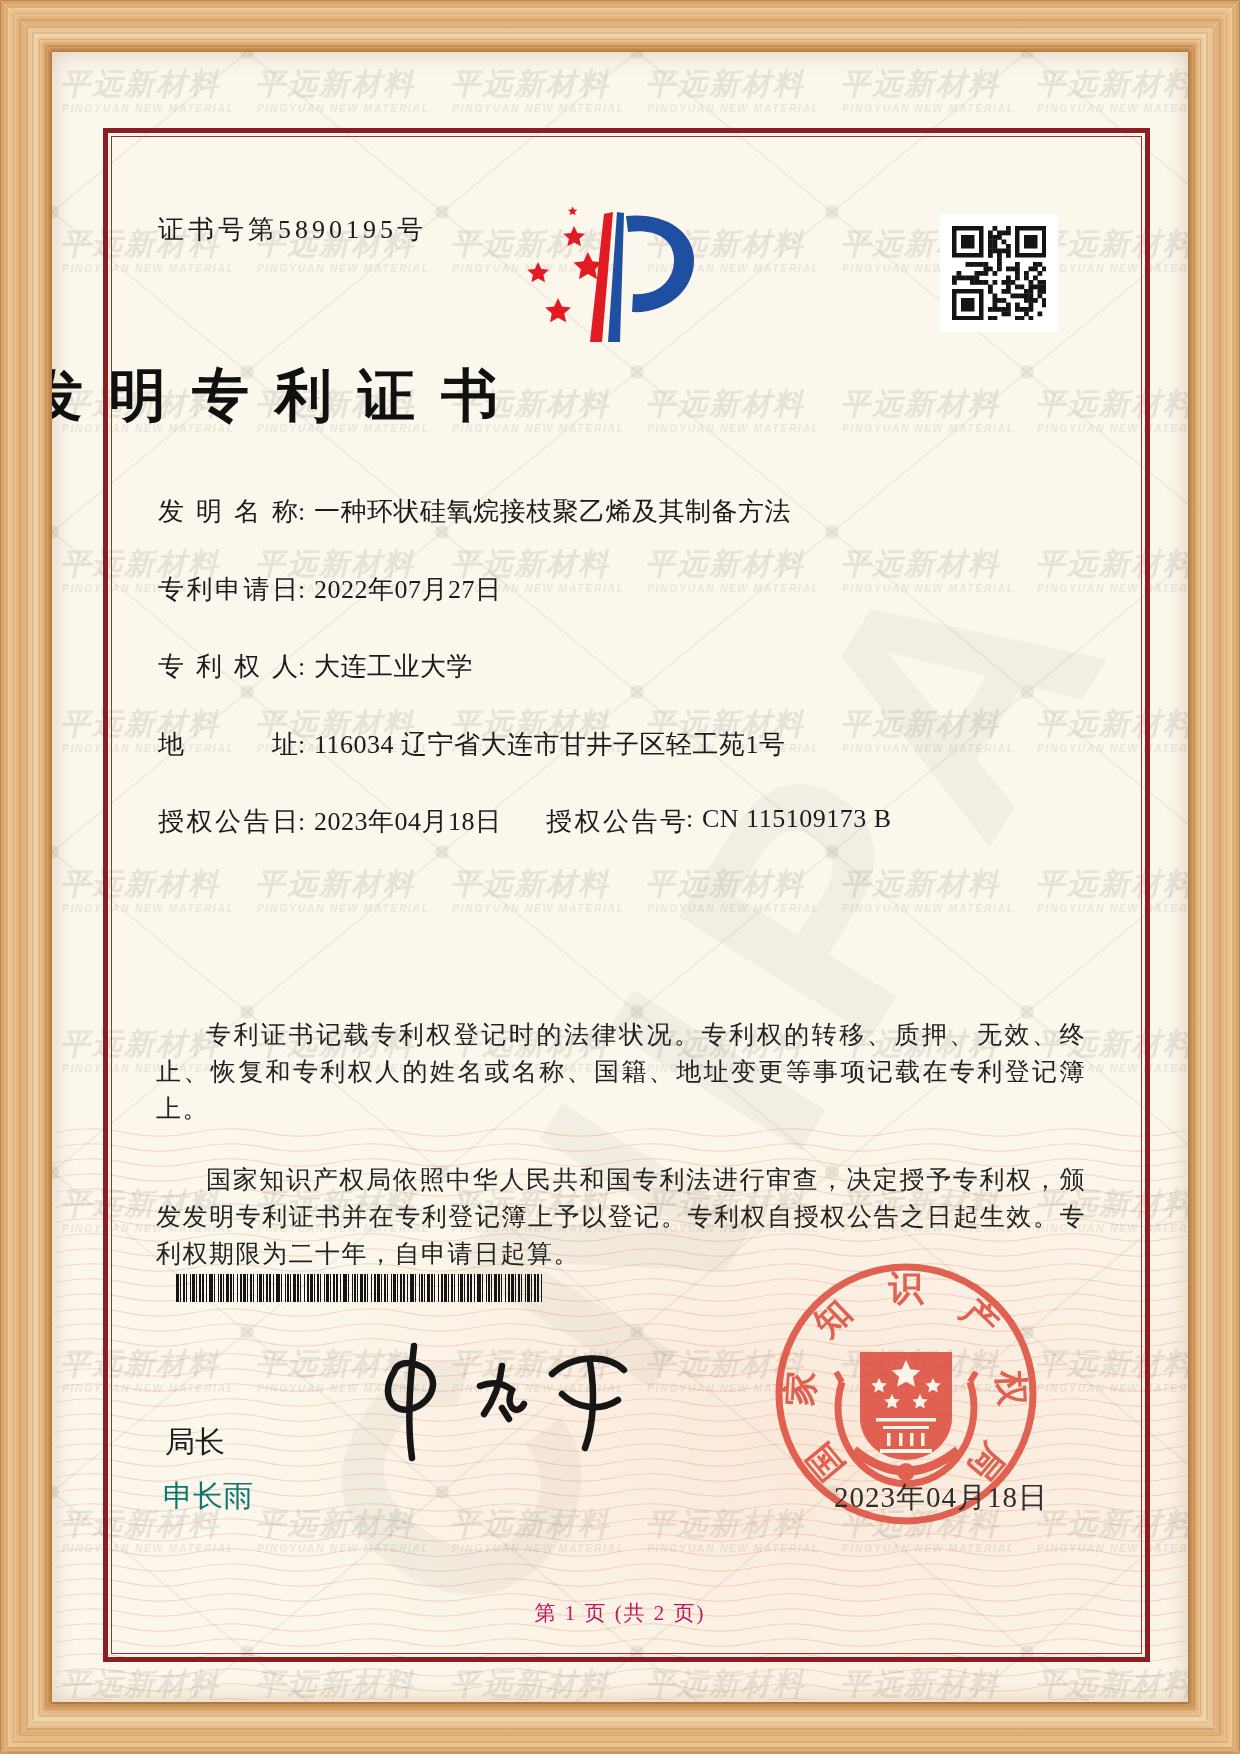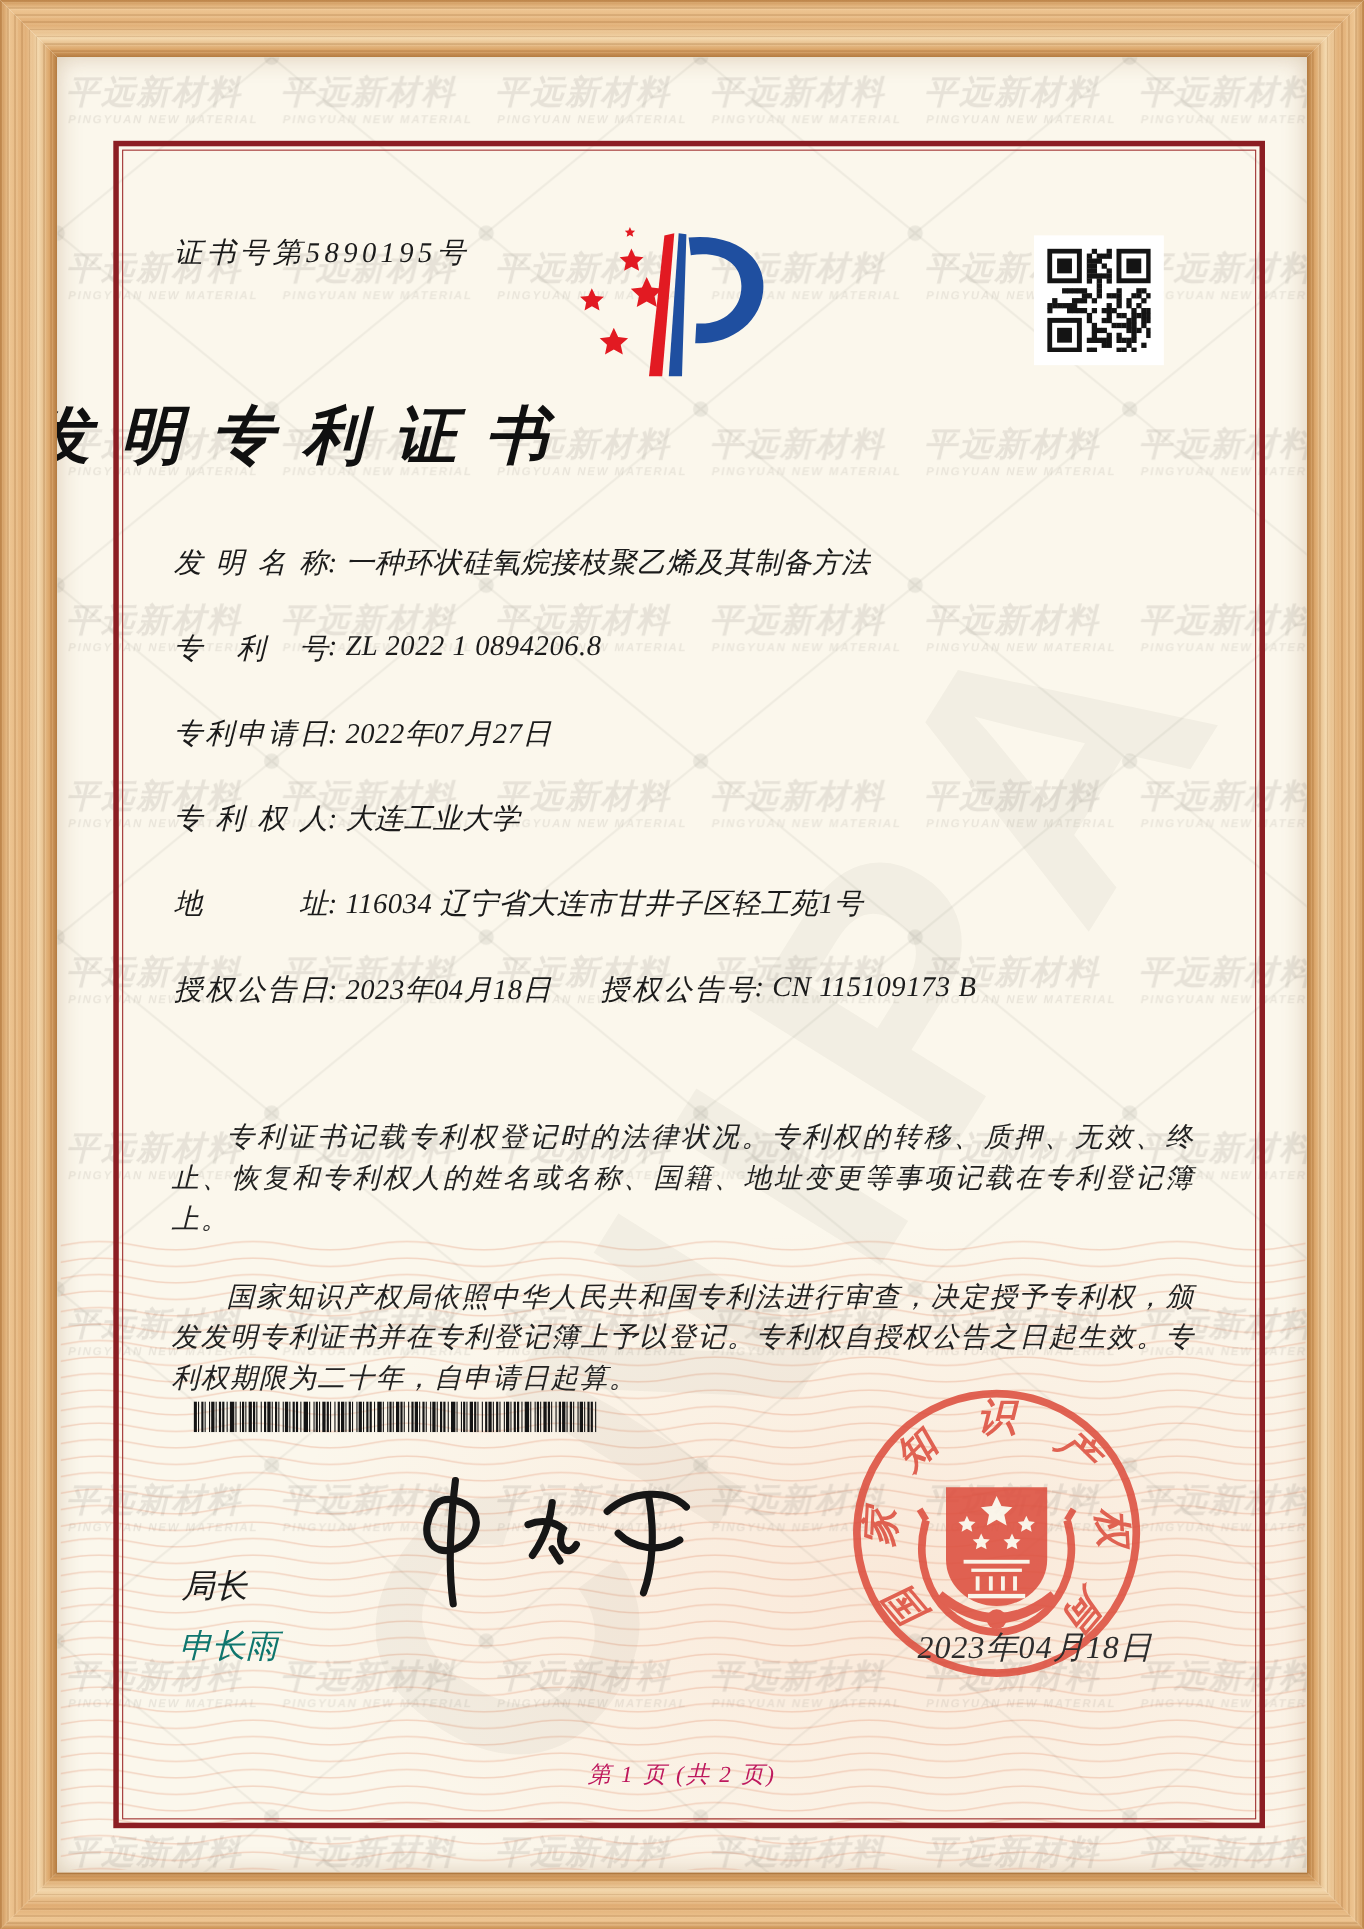--- a/index.html
+++ b/index.html
@@ -41,21 +41,21 @@
   .cnipa-1{left:110px;top:880px;}
   .cnipa-2{left:-330px;top:1980px;}
 
   
   .red-border{position:absolute;left:103px;top:128px;width:1037px;height:1524px;
               border:5px solid #8c1e23;z-index:3;}
   .red-border-inner{position:absolute;left:3px;top:3px;right:3px;bottom:3px;
                     border:1.5px solid #a03030;}
 
   
-  .content{position:absolute;inset:0;z-index:10;color:#1b1b1b;font-style:italic;}
+  .content{position:absolute;inset:0;z-index:10;color:#1b1b1b;}
   .cert-number{position:absolute;left:158px;top:212px;font-size:26px;letter-spacing:4px;}
   .logo{position:absolute;left:516px;top:202px;}
   .qr-box{position:absolute;left:940px;top:214px;width:118px;height:118px;background:#ffffff;}
   .qr-box svg{position:absolute;left:12px;top:12px;}
   .cert-title{position:absolute;left:0;right:0;top:358px;text-align:left;
               font-size:57px;font-weight:700;letter-spacing:26px;text-indent:26px;color:#101010;}
 
   .fields{position:absolute;left:158px;top:494px;width:930px;}
   .frow{position:relative;height:77.5px;font-size:26px;}
   .flabel{display:inline-block;width:140px;text-align:justify;text-align-last:justify;vertical-align:top;}
@@ -294,23 +294,20 @@
         </svg>
     </div>
 
     <div class="cert-title">发明专利证书</div>
 
     <div class="fields">
       <div class="frow">
         <span class="flabel">发明名称</span><span class="fcolon">:</span><span class="fvalue">一种环状硅氧烷接枝聚乙烯及其制备方法</span>
       </div>
       <div class="frow">
-        <span class="flabel">专利号</span><span class="fcolon">:</span><span class="fvalue">ZL 2022 1 0894206.8</span>
-      </div>
-      <div class="frow">
         <span class="flabel">专利申请日</span><span class="fcolon">:</span><span class="fvalue">2022年07月27日</span>
       </div>
       <div class="frow">
         <span class="flabel">专利权人</span><span class="fcolon">:</span><span class="fvalue">大连工业大学</span>
       </div>
       <div class="frow">
         <span class="flabel">地址</span><span class="fcolon">:</span><span class="fvalue">116034 辽宁省大连市甘井子区轻工苑1号</span>
       </div>
       <div class="frow">
         <span>

